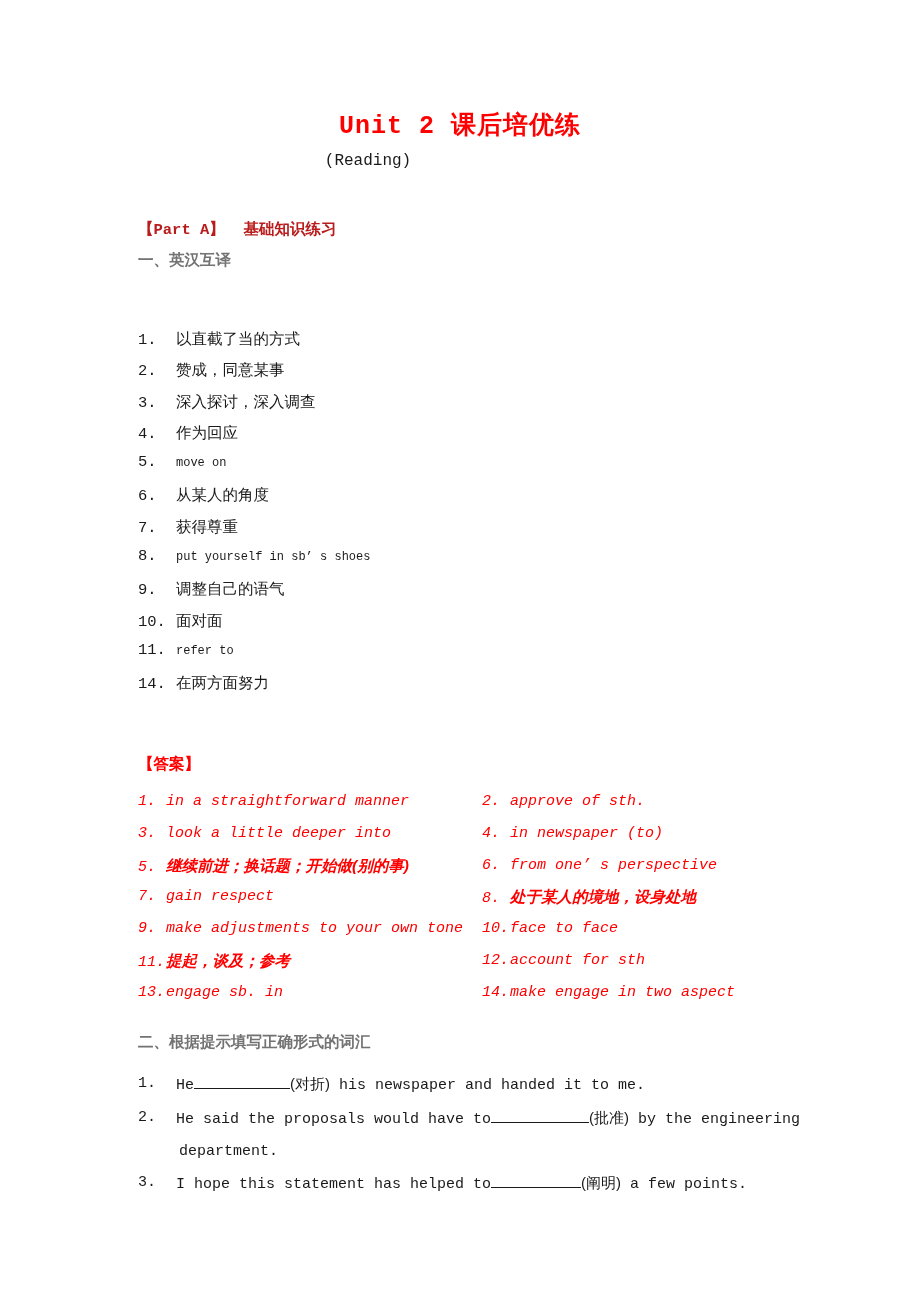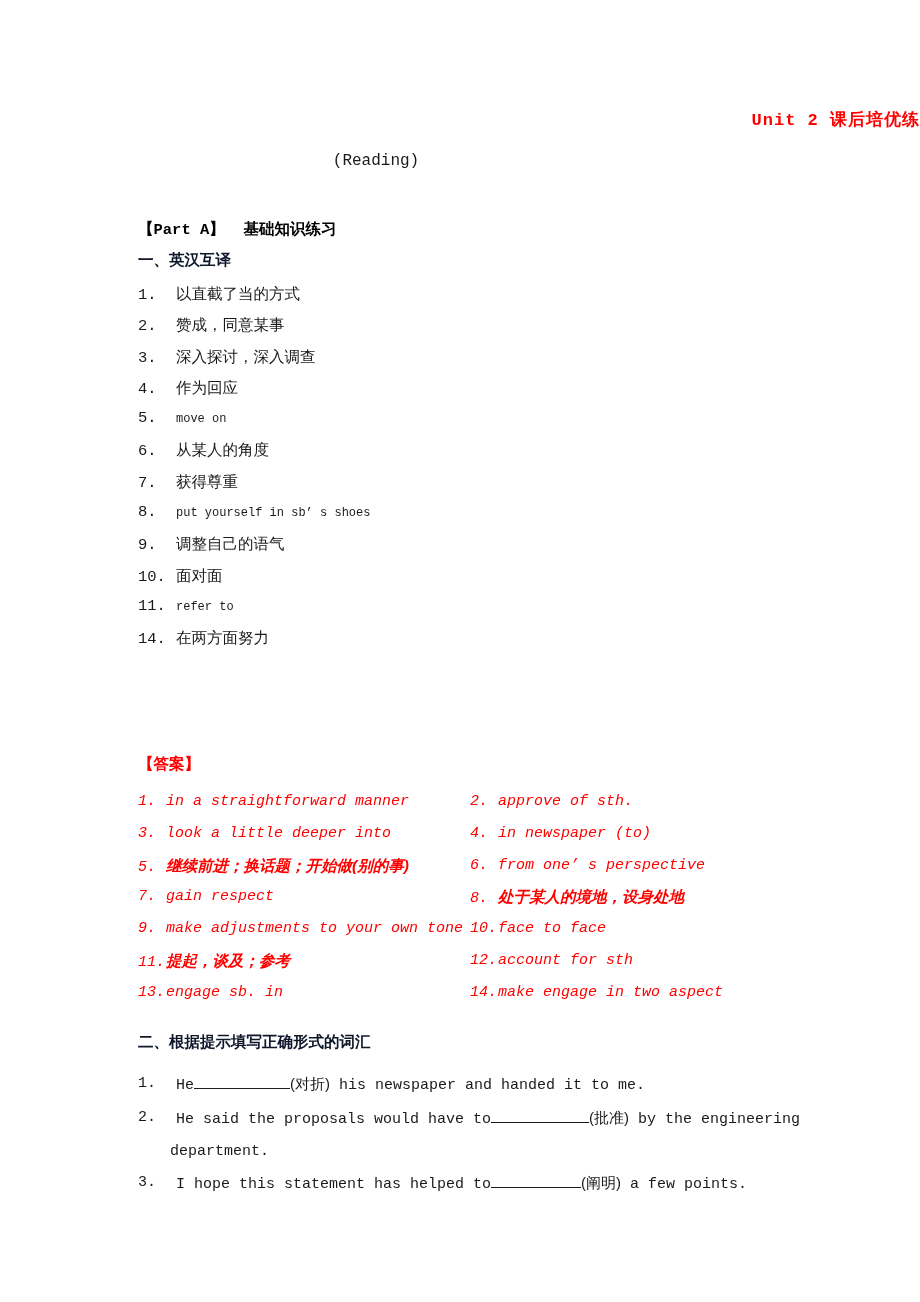--- a/index.html
+++ b/index.html
@@ -22,55 +22,54 @@
     width: 920px;
     height: 1302px;
   }
 
   
   .doc-title {
     position: absolute;
     left: 0;
     top: 108px;
     width: 920px;
-    text-align: right;
+    text-align: center;
     color: #ff0000;
     font-weight: bold;
-    font-size: 17px;
+    font-size: 25px;
     letter-spacing: 1px;
     font-family: "Liberation Mono", "DejaVu Sans Mono", monospace;
   }
   .doc-subtitle {
     position: absolute;
     left: 0;
     top: 152px;
     width: 736px;
     text-align: center;
     color: #1a1a1a;
     font-size: 16px;
     font-family: "Liberation Mono", "DejaVu Sans Mono", monospace;
-    padding-left: 8px;
   }
 
   
   .part-heading {
     position: absolute;
     left: 138px;
     font-size: 15.5px;
     font-weight: bold;
-    color: #000000;
+    color: #b91c1c;
     white-space: pre;
     font-family: "Liberation Mono", "DejaVu Sans Mono", monospace;
   }
   .section-heading {
     position: absolute;
     left: 138px;
     font-size: 15.5px;
     font-weight: bold;
-    color: #0f172a;
+    color: #737373;
     white-space: pre;
     font-family: "Liberation Sans", sans-serif;
   }
   .answers-heading {
     position: absolute;
     left: 138px;
     font-size: 15.5px;
     font-weight: bold;
     color: #ff0000;
     white-space: pre;
@@ -92,20 +91,21 @@
     color: #1a1a1a;
     white-space: pre;
   }
   .vocab-num {
     display: inline-block;
     width: 38px;
     font-family: "Liberation Mono", "DejaVu Sans Mono", monospace;
   }
   .vocab-text {
     display: inline-block;
+    margin-top: 45px;
   }
   .vocab-text.cn {
     font-family: "Liberation Sans", sans-serif;
     font-size: 15.5px;
   }
   .vocab-text.en {
     font-family: "Liberation Mono", "DejaVu Sans Mono", monospace;
     font-size: 12px;
   }
 
@@ -123,21 +123,21 @@
     line-height: 31.8px;
   }
   .answer-cell {
     position: absolute;
     top: 0;
     color: #ff0000;
     font-size: 15px;
     white-space: pre;
   }
   .answer-cell.left  { left: 0px; }
-  .answer-cell.right { left: 332px; }
+  .answer-cell.right { left: 344px; }
   .answer-num {
     display: inline-block;
     width: 28px;
     font-family: "Liberation Mono", "DejaVu Sans Mono", monospace;
   }
   .answer-text.en {
     font-family: "Liberation Mono", "DejaVu Sans Mono", monospace;
     font-size: 15px;
   }
   .answer-text.cn {
@@ -177,21 +177,21 @@
   }
   .blank-w1 { width: 96px; }
   .blank-w2 { width: 98px; }
   .blank-w3 { width: 90px; }
   .cn-hint {
     font-family: "Liberation Sans", sans-serif;
     font-size: 15px;
   }
   .fill-cont {
     display: block;
-    margin-left: 32px;
+    margin-left: 41px;
   }
 </style>
 </head>
 <body>
 
 <div class="page">
 
   <div class="doc-title">Unit 2 课后培优练</div>
   <div class="doc-subtitle">(Reading)</div>
 

